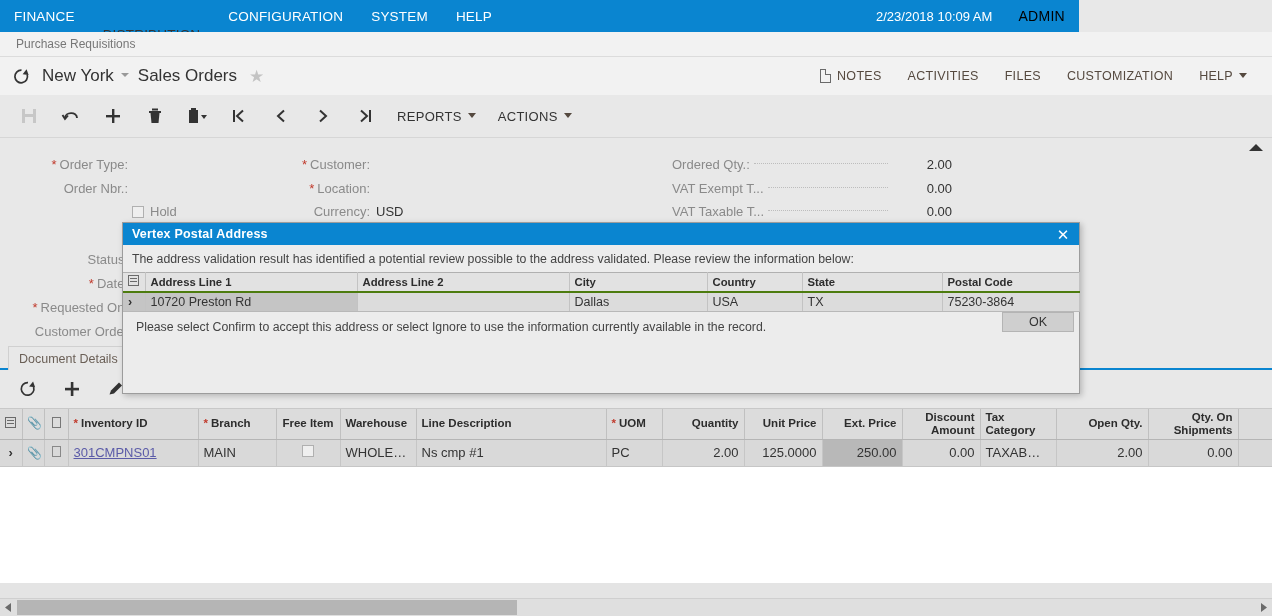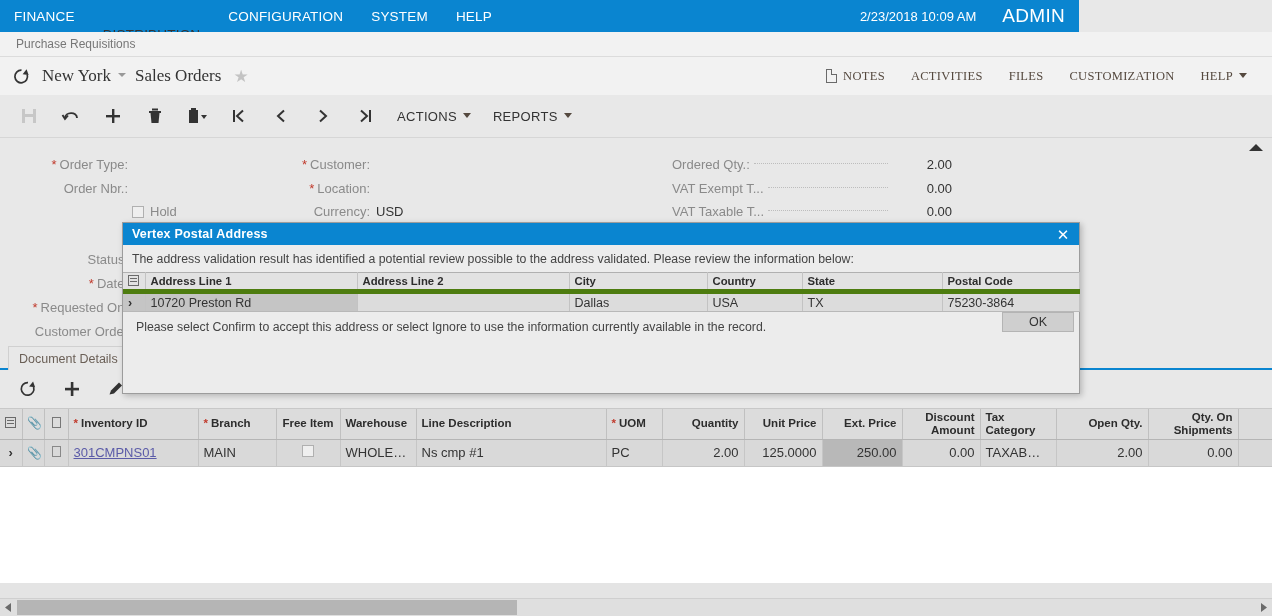--- a/index.html
+++ b/index.html
@@ -41,21 +41,21 @@
   .topbar-right {
     margin-left: auto;
     display: flex; align-items: center;
     padding-right: 14px;
     gap: 26px;
   }
   .topbar-datetime {
     color: #ffffff; font-size: 13px;
   }
   .topbar-user {
-    color: #ffffff; font-size: 19px; letter-spacing: .3px; cursor: pointer;
+    color: #000000; font-size: 14px; letter-spacing: .3px; cursor: pointer;
   }
 
   
   .breadcrumbstrip {
     position: absolute; left: 0; top: 32px;
     width: 1272px; height: 25px;
     background: #f2f2f2;
     border-bottom: 1px solid #dcdcdc;
     display: flex; align-items: center;
   }
@@ -65,21 +65,20 @@
     cursor: pointer;
   }
 
   
   .titlebar {
     position: absolute; left: 0; top: 57px;
     width: 1272px; height: 38px;
     background: #f2f2f2;
     display: flex; align-items: center;
     padding: 0 12px 0 12px;
-    font-family: Liberation Serif, serif;
   }
   .refresh-icon {
     width: 18px; height: 18px;
     margin-right: 12px;
     cursor: pointer;
     display: flex; align-items: center; justify-content: center;
   }
   .title-branch {
     font-size: 17px; color: #333333; cursor: pointer;
   }
@@ -385,21 +384,21 @@
   }
   table.dlggrid {
     border-collapse: collapse;
     table-layout: fixed;
     width: 956px;
     font-size: 12px;
   }
   table.dlggrid th {
     background: #e2e2e2;
     border-right: 1px solid #c3c3c3;
-    border-bottom: 5px solid #4d7c0f;
+    border-bottom: 2px solid #4d7c0f;
     border-top: 1px solid #b0b0b0;
     height: 19px;
     font-size: 11.3px;
     font-weight: bold;
     color: #2d2d2d;
     text-align: left;
     padding: 0 5px;
     cursor: pointer;
   }
   table.dlggrid td {
@@ -572,25 +571,25 @@
           <polyline points="6,3.5 12,9 6,14.5" stroke="#333" stroke-width="2" fill="none"></polyline>
         </svg>
     </div>
     <div class="tbtn">
       <svg width="18" height="18" viewBox="0 0 18 18">
           <polyline points="5,3.5 11,9 5,14.5" stroke="#333" stroke-width="2" fill="none"></polyline>
           <rect x="13" y="3" width="2" height="12" fill="#333"></rect>
         </svg>
     </div>
     <div class="tbtn-text">
+      <span>REPORTS</span>
+      <span class="caret-dk"></span>
+    </div>
+    <div class="tbtn-text">
       <span>ACTIONS</span>
-      <span class="caret-dk"></span>
-    </div>
-    <div class="tbtn-text">
-      <span>REPORTS</span>
       <span class="caret-dk"></span>
     </div>
   </div>
 
   <div class="formarea">
     <div class="collapse-arrow"></div>
 
     <div class="frow" style="left:18px; top:15px; width:110px; justify-content:flex-end;">
       <span class="flabel"><span class="req">*</span><span>Order Type:</span></span>
     </div>

